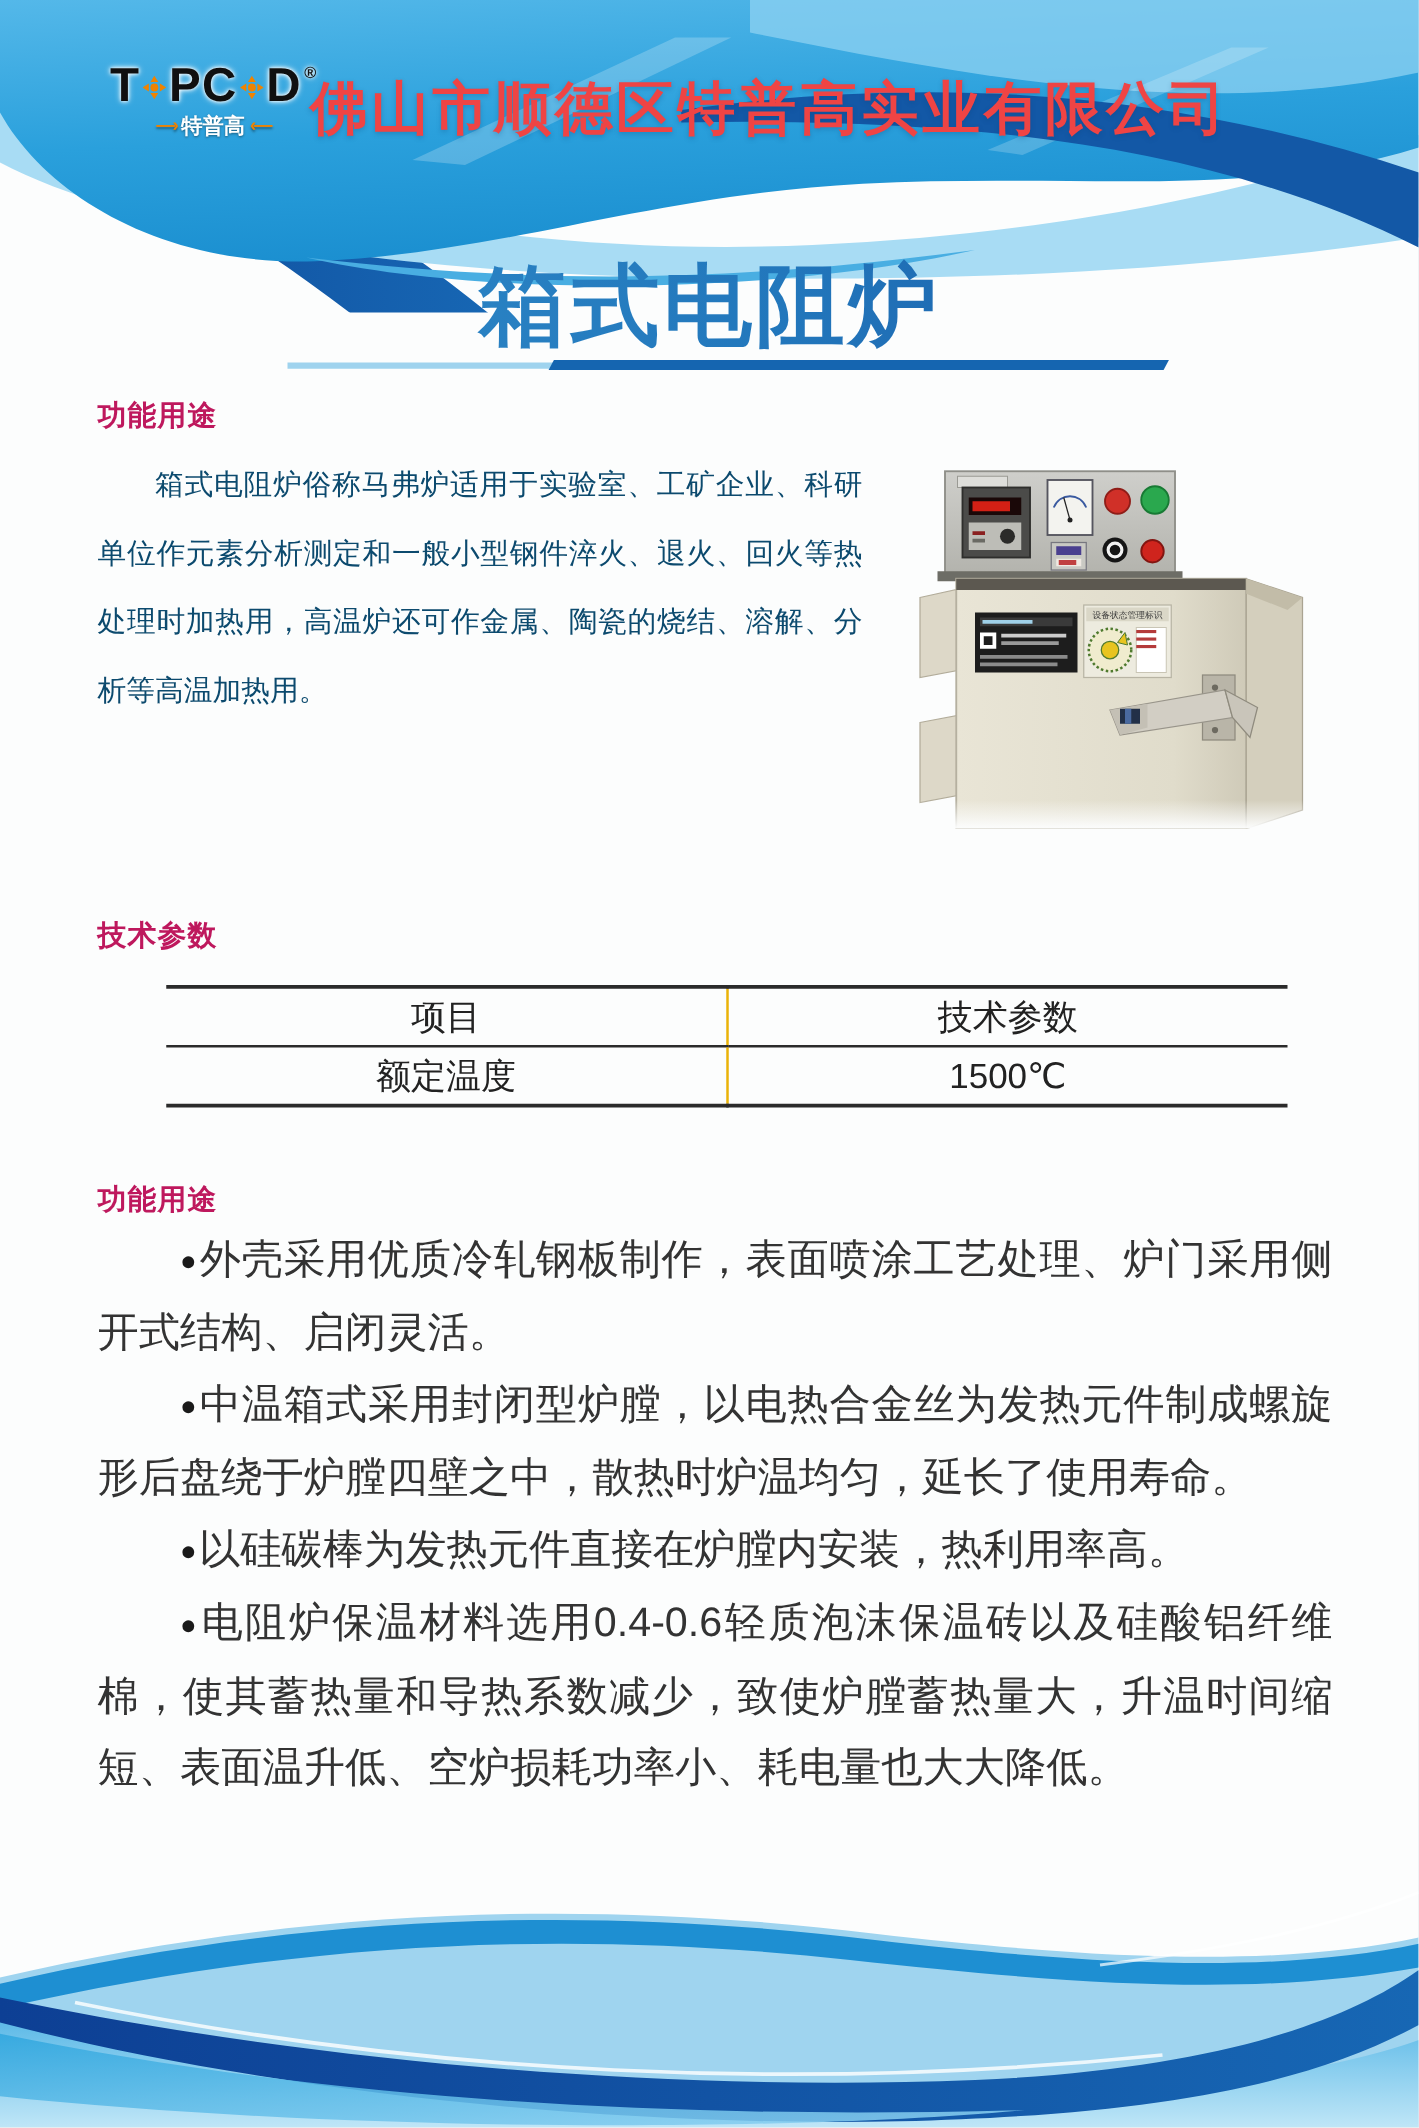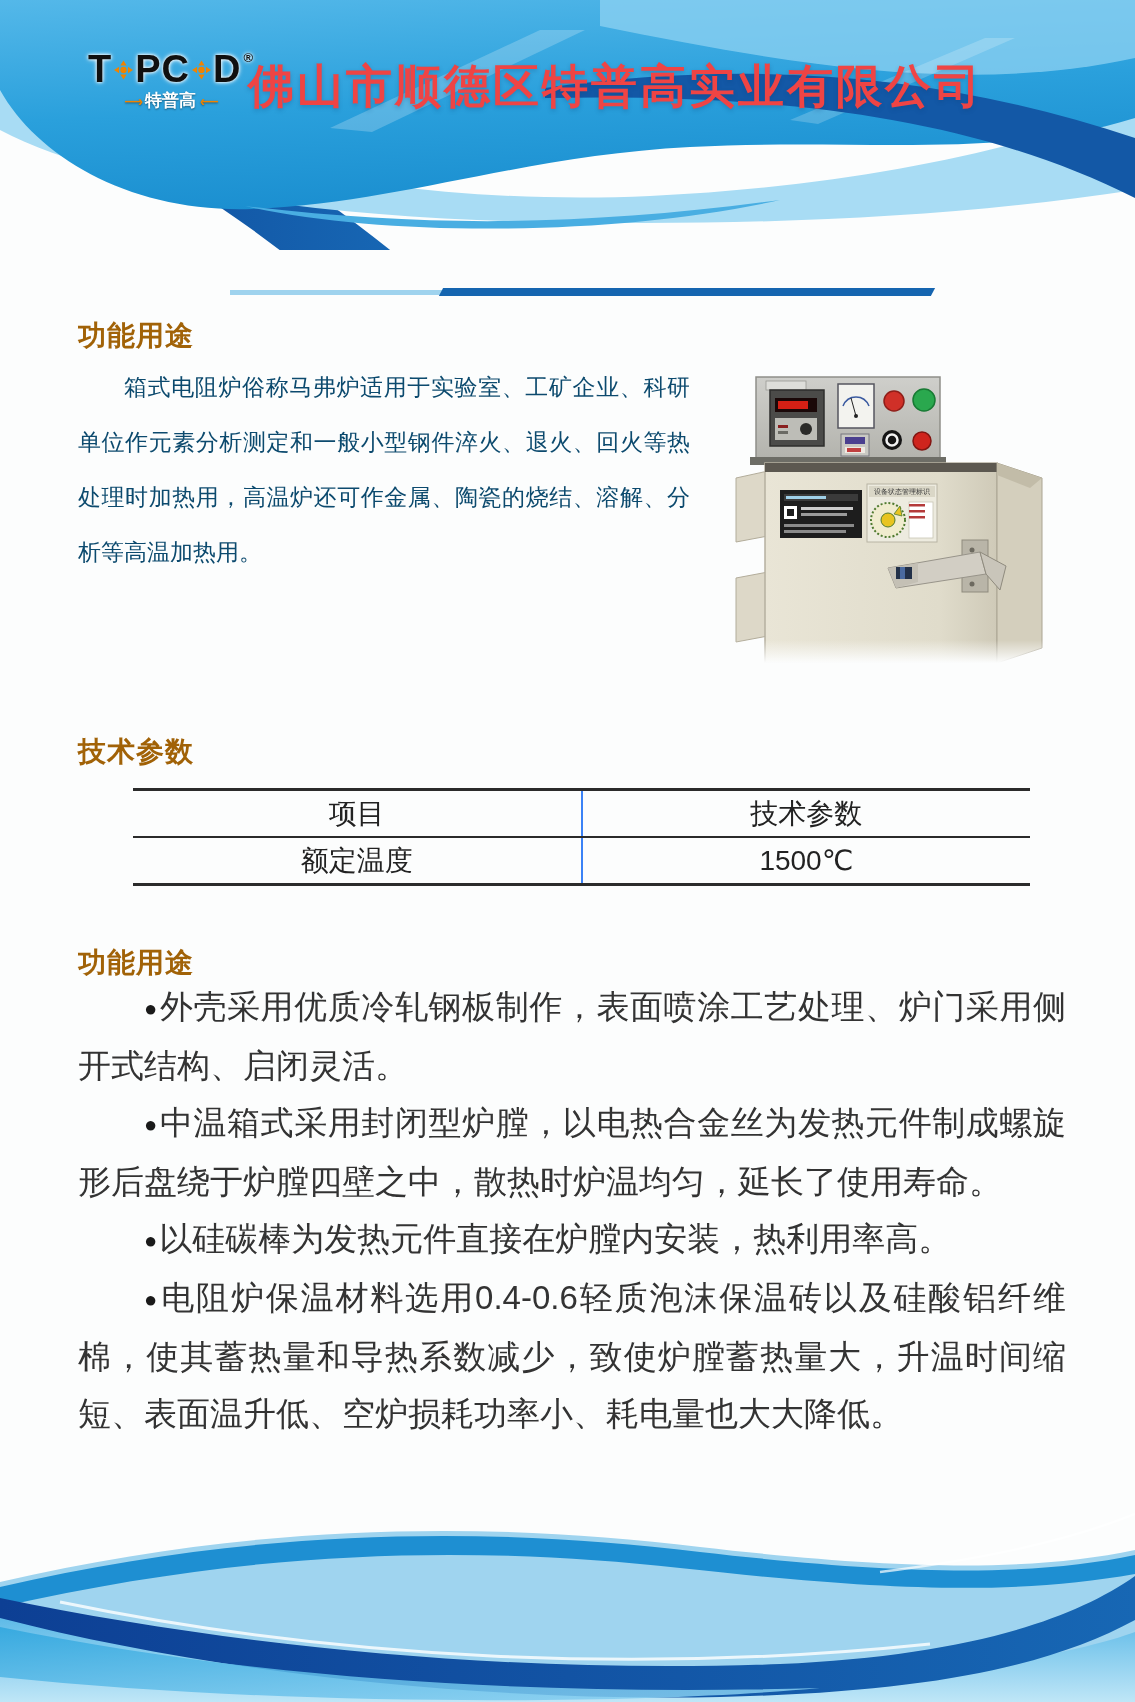--- a/index.html
+++ b/index.html
@@ -29,36 +29,36 @@
 
   .doc-title{position:absolute;left:0;top:198px;width:1135px;text-align:center;
     font-size:71px;font-weight:bold;letter-spacing:3px;
     background:linear-gradient(90deg,#3390cc 0%,#2277bc 55%,#174f9e 100%);
     -webkit-background-clip:text;background-clip:text;color:transparent;z-index:4;}
   .title-underline{position:absolute;top:288px;left:230px;width:703px;height:8px;z-index:4;}
   .tu-light{position:absolute;left:0;top:2px;width:213px;height:5px;background:#9fd3ee;}
   .tu-dark{position:absolute;left:211px;top:0;width:492px;height:8px;background:#1565b0;
     transform:skewX(-28deg);}
 
-  .sec-heading{position:absolute;font-size:28px;font-weight:bold;color:#a16207;letter-spacing:1px;}
+  .sec-heading{position:absolute;font-size:23px;font-weight:bold;color:#be185d;letter-spacing:1px;}
   .h-usage{left:78px;top:317px;}
   .h-specs{left:78px;top:733px;}
   .h-features{left:78px;top:944px;}
 
   .usage-par{position:absolute;left:78px;top:360px;width:612px;
     font-size:23px;line-height:55px;color:#0c4a6e;text-align:justify;text-indent:2em;}
 
   .product{position:absolute;left:650px;top:328px;width:440px;height:335px;}
 
   .specs-table{position:absolute;left:133px;top:788px;width:897px;border-collapse:collapse;
     border-top:3px solid #2b2b2b;border-bottom:3px solid #2b2b2b;
     font-size:28px;color:#222222;}
   .specs-table td{height:45px;text-align:center;vertical-align:middle;padding:0;}
   .specs-table tr.head td{border-bottom:2px solid #2b2b2b;}
-  .specs-table td.c1{width:50%;border-right:2px solid #3b82f6;}
+  .specs-table td.c1{width:50%;border-right:2px solid #eab308;}
 
   .features-list{position:absolute;left:78px;top:978px;width:988px;margin:0;padding:0;list-style:none;}
   .features-list li{font-size:33px;line-height:57px;color:#333333;text-align:justify;text-indent:2em;}
   .bm{font-size:22px;vertical-align:2px;margin-right:2px;color:#1a1a1a;}
 </style>
 </head>
 <body>
 
 <div class="page">
 
@@ -114,20 +114,21 @@
     </div>
     <div class="brand-sub">
       <span class="brand-dash">—›</span>
       <span>特普高</span>
       <span class="brand-dash">‹—</span>
     </div>
   </div>
 
   <div class="company">佛山市顺德区特普高实业有限公司</div>
 
+  <div class="doc-title">箱式电阻炉</div>
   <div class="title-underline">
     <div class="tu-light"></div>
     <div class="tu-dark"></div>
   </div>
 
   <div class="sec-heading h-usage">功能用途</div>
   <div class="usage-par">箱式电阻炉俗称马弗炉适用于实验室、工矿企业、科研单位作元素分析测定和一般小型钢件淬火、退火、回火等热处理时加热用，高温炉还可作金属、陶瓷的烧结、溶解、分析等高温加热用。</div>
 
   <svg class="product" viewBox="0 0 440 335">
     <defs>

